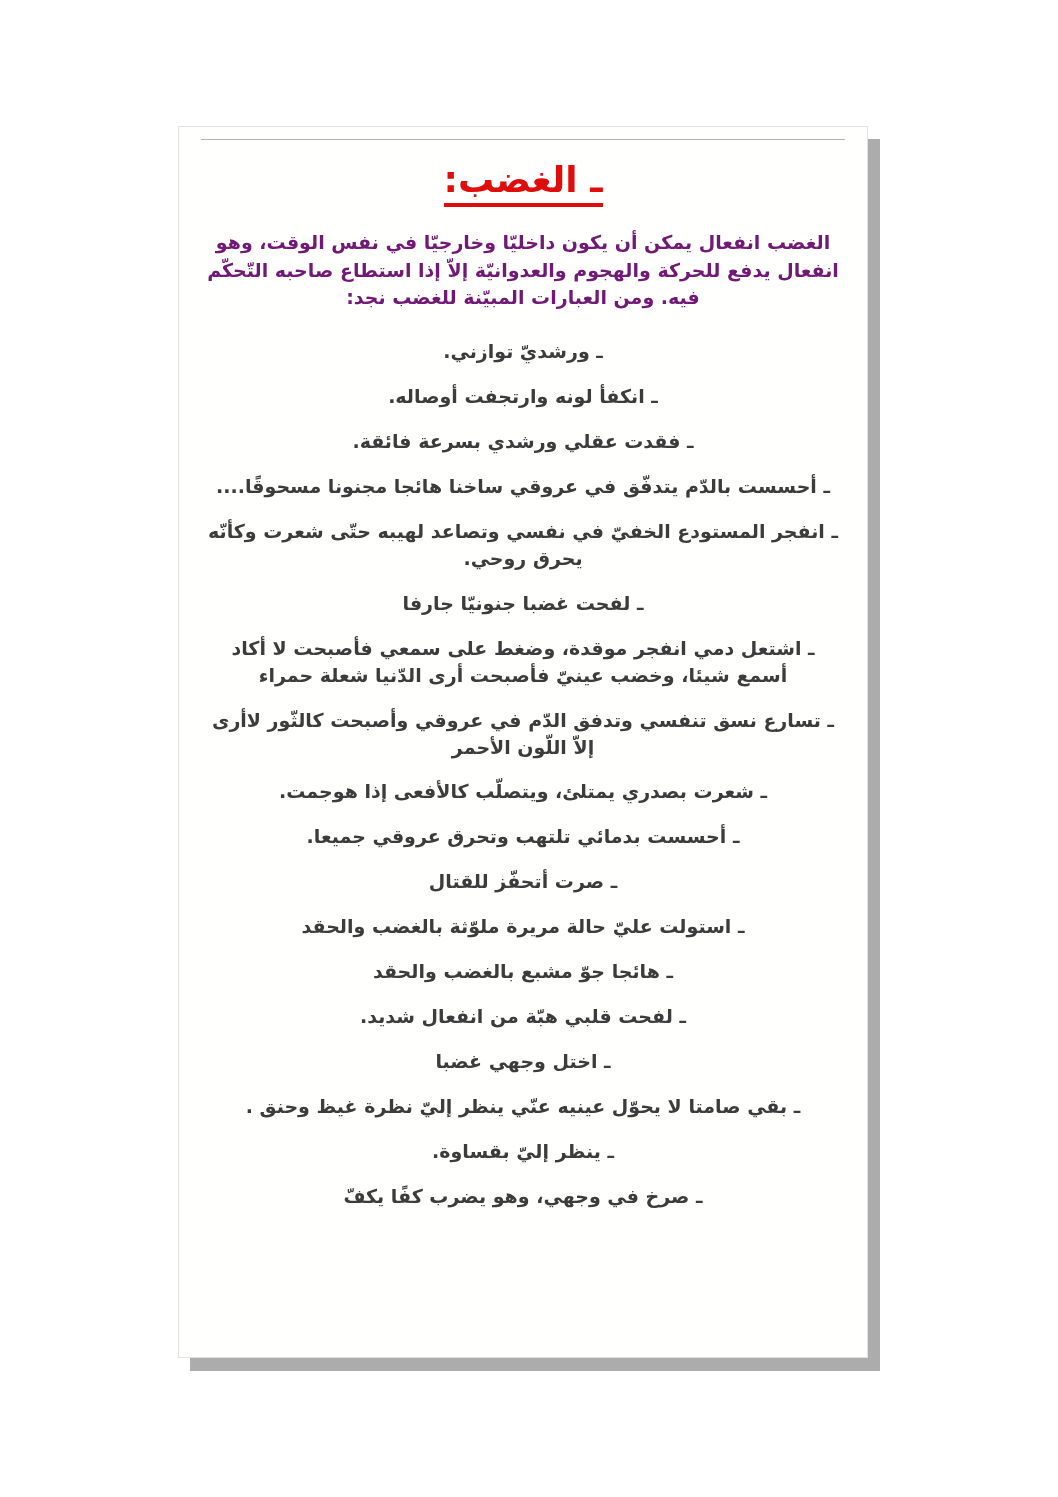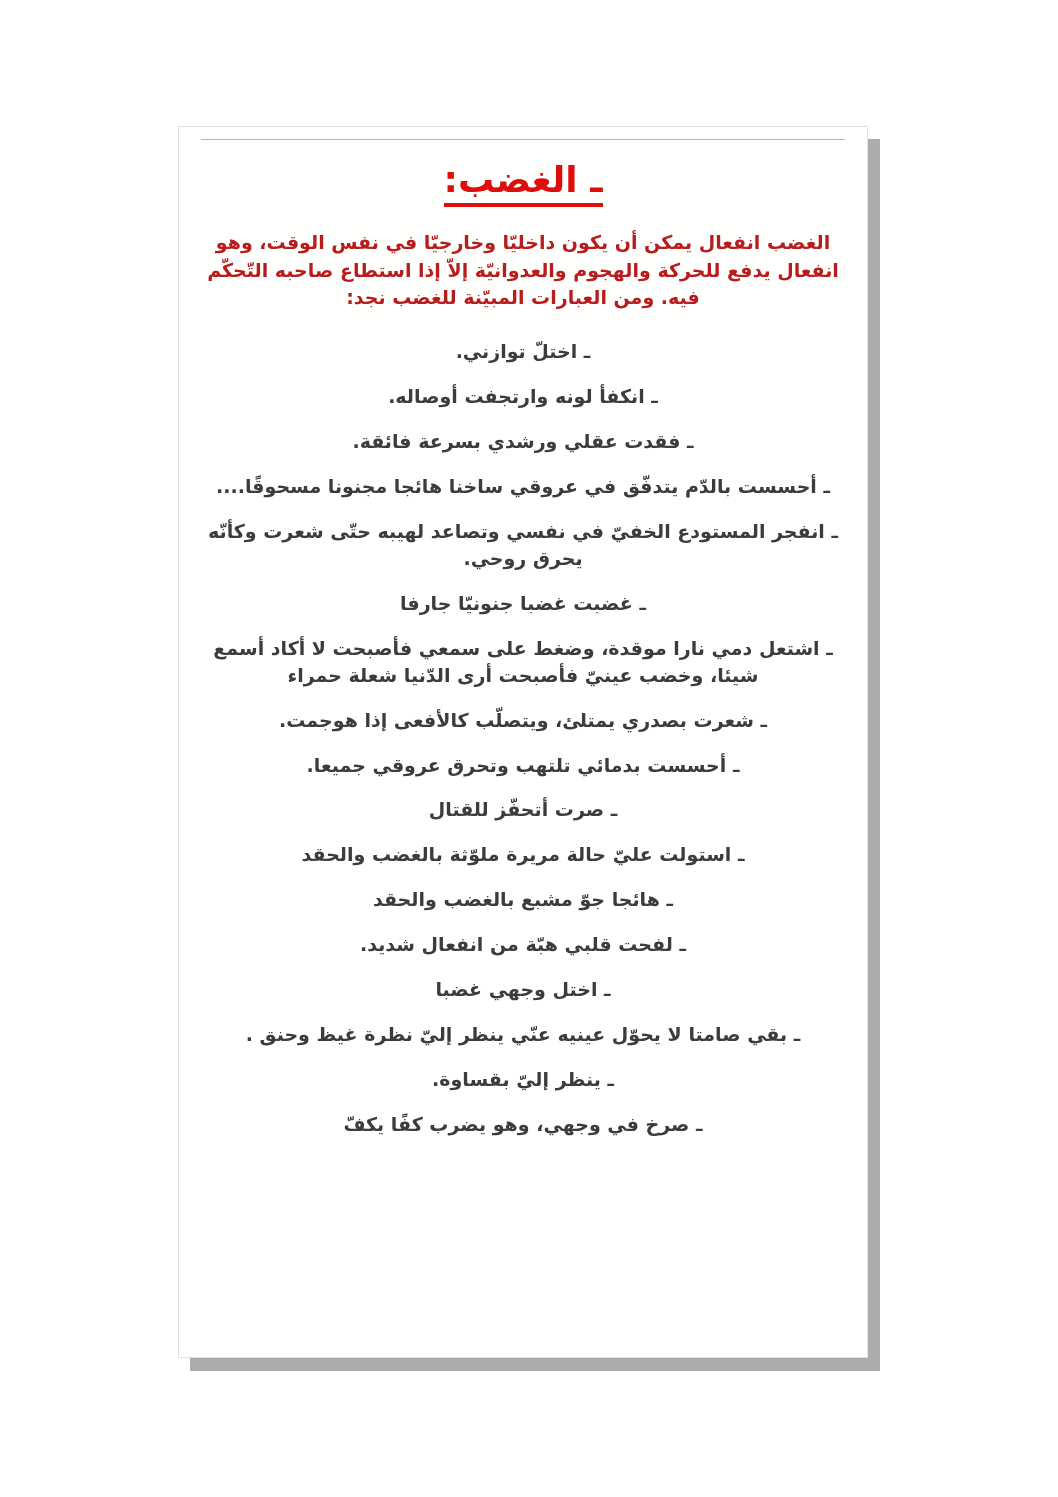--- a/index.html
+++ b/index.html
@@ -42,46 +42,47 @@
     line-height: 1.2;
   }
   .page-title .title-underline {
     border-bottom: 4px solid #e00d0d;
     padding-bottom: 3px;
   }
   .intro {
     margin: 0 4px 26px 4px;
     font-size: 19px;
     font-weight: bold;
-    color: #b91c1c;
+    color: #701a75;
     line-height: 1.45;
   }
   .item {
     margin: 0 4px 18px 4px;
     font-size: 19px;
     font-weight: bold;
     color: #3c3c3c;
     line-height: 1.42;
   }
 </style>
 </head>
 <body>
 
 <div class="canvas">
   <div class="page">
     <div class="top-rule"></div>
     <h1 class="page-title"><span class="title-underline">ـ الغضب:</span></h1>
     <p class="intro">الغضب انفعال يمكن أن يكون داخليّا وخارجيّا في نفس الوقت، وهو انفعال يدفع للحركة والهجوم والعدوانيّة إلاّ إذا استطاع صاحبه التّحكّم فيه. ومن العبارات المبيّنة للغضب نجد:</p>
-    <p class="item">ـ اختلّ توازني.</p>
+    <p class="item">ـ ورشديّ توازني.</p>
     <p class="item">ـ انكفأ لونه وارتجفت أوصاله.</p>
     <p class="item">ـ فقدت عقلي ورشدي بسرعة فائقة.</p>
     <p class="item">ـ أحسست بالدّم يتدفّق في عروقي ساخنا هائجا مجنونا مسحوقًا....</p>
     <p class="item">ـ انفجر المستودع الخفيّ في نفسي وتصاعد لهيبه حتّى شعرت وكأنّه يحرق روحي.</p>
-    <p class="item">ـ غضبت غضبا جنونيّا جارفا</p>
-    <p class="item">ـ اشتعل دمي نارا موقدة، وضغط على سمعي فأصبحت لا أكاد أسمع شيئا، وخضب عينيّ فأصبحت أرى الدّنيا شعلة حمراء</p>
+    <p class="item">ـ لفحت غضبا جنونيّا جارفا</p>
+    <p class="item">ـ اشتعل دمي انفجر موقدة، وضغط على سمعي فأصبحت لا أكاد أسمع شيئا، وخضب عينيّ فأصبحت أرى الدّنيا شعلة حمراء</p>
+    <p class="item">ـ تسارع نسق تنفسي وتدفق الدّم في عروقي وأصبحت كالثّور لاأرى إلاّ اللّون الأحمر</p>
     <p class="item">ـ شعرت بصدري يمتلئ، ويتصلّب كالأفعى إذا هوجمت.</p>
     <p class="item">ـ أحسست بدمائي تلتهب وتحرق عروقي جميعا.</p>
     <p class="item">ـ صرت أتحفّز للقتال</p>
     <p class="item">ـ استولت عليّ حالة مريرة ملوّثة بالغضب والحقد</p>
     <p class="item">ـ هائجا جوّ مشبع بالغضب والحقد</p>
     <p class="item">ـ لفحت قلبي هبّة من انفعال شديد.</p>
     <p class="item">ـ اختل وجهي غضبا</p>
     <p class="item">ـ بقي صامتا لا يحوّل عينيه عنّي ينظر إليّ نظرة غيظ وحنق .</p>
     <p class="item">ـ ينظر إليّ بقساوة.</p>
     <p class="item">ـ صرخ في وجهي، وهو يضرب كفًا يكفّ</p>

